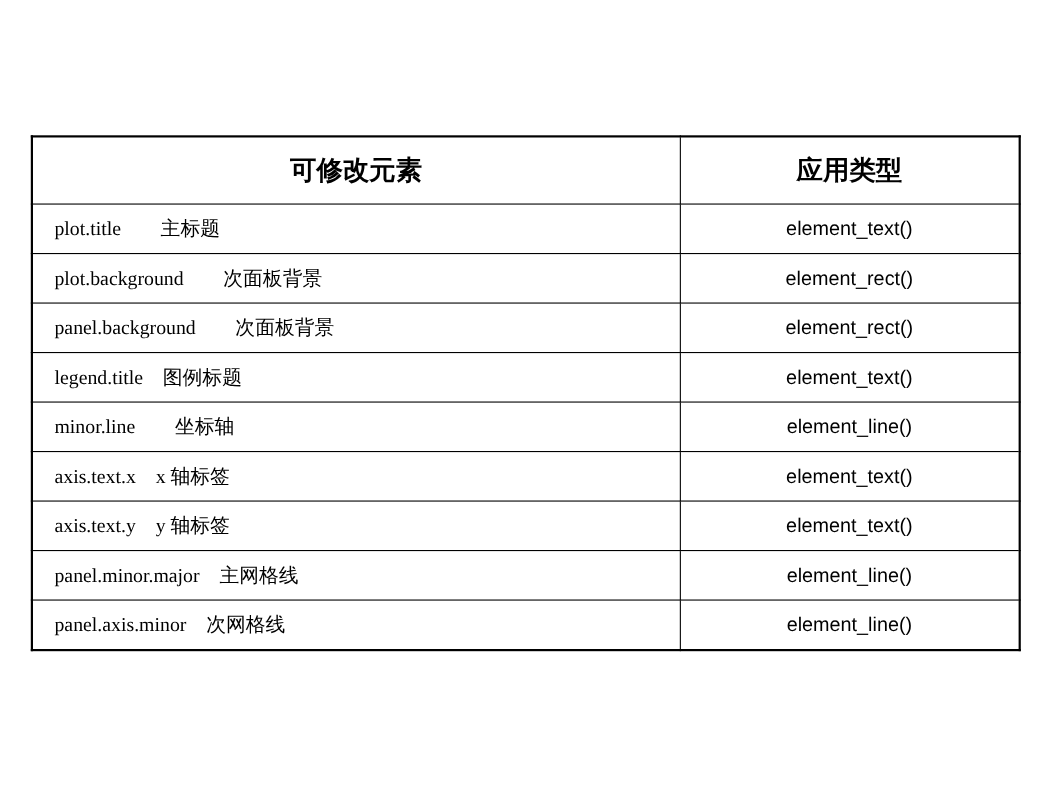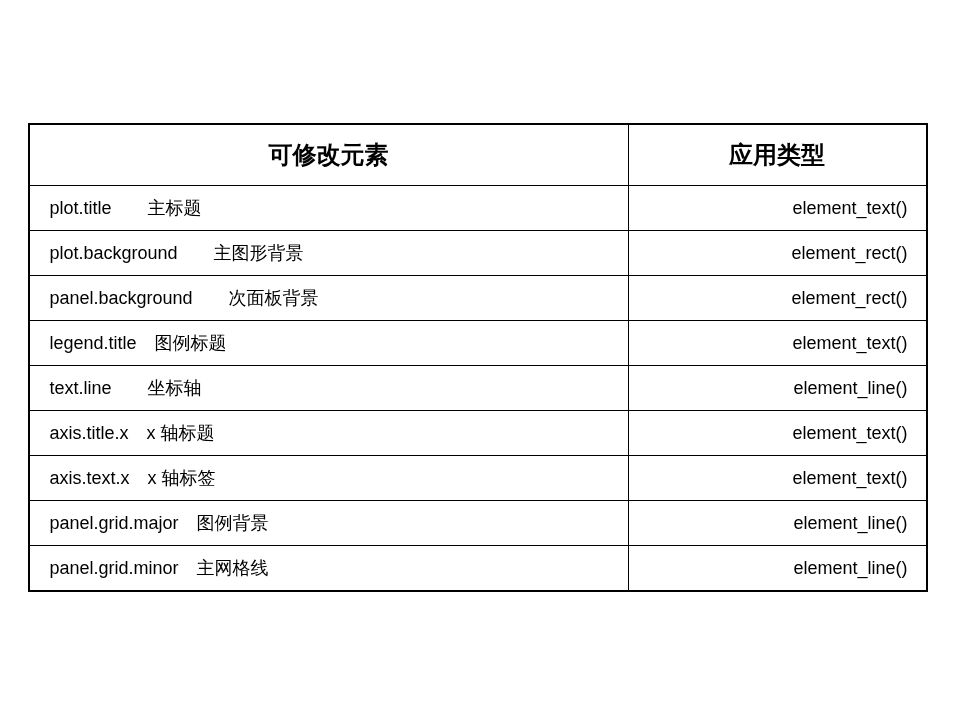--- a/index.html
+++ b/index.html
@@ -43,70 +43,71 @@
       background: #ffffff;
       padding: 14px 14px;
     }
 
     tbody td {
       font-size: 18px;
       background: #ffffff;
     }
 
     tbody td:nth-child(2) {
-      text-align: right;
+      text-align: center;
     }
 
     tbody tr td:first-child {
       padding-left: 20px;
+      font-family: Liberation Serif, serif;
     }
   </style>
 </head>
 <body>
 
 <div class="table-container">
   <table>
     <thead>
       <tr>
         <th>可修改元素</th>
         <th>应用类型</th>
       </tr>
     </thead>
     <tbody id="table-body">
     <tr>
           <td>plot.title　　主标题</td>
           <td>element_text()</td>
         </tr>
         <tr>
-          <td>plot.background　　主图形背景</td>
+          <td>plot.background　　次面板背景</td>
           <td>element_rect()</td>
         </tr>
         <tr>
           <td>panel.background　　次面板背景</td>
           <td>element_rect()</td>
         </tr>
         <tr>
           <td>legend.title　图例标题</td>
           <td>element_text()</td>
         </tr>
         <tr>
-          <td>text.line　　坐标轴</td>
+          <td>minor.line　　坐标轴</td>
           <td>element_line()</td>
-        </tr>
-        <tr>
-          <td>axis.title.x　x 轴标题</td>
-          <td>element_text()</td>
         </tr>
         <tr>
           <td>axis.text.x　x 轴标签</td>
           <td>element_text()</td>
         </tr>
         <tr>
-          <td>panel.grid.major　图例背景</td>
+          <td>axis.text.y　y 轴标签</td>
+          <td>element_text()</td>
+        </tr>
+        <tr>
+          <td>panel.minor.major　主网格线</td>
           <td>element_line()</td>
         </tr>
         <tr>
-          <td>panel.grid.minor　主网格线</td>
+          <td>panel.axis.minor　次网格线</td>
           <td>element_line()</td>
         </tr>
       </tbody>
   </table>
 </div>
 
 </body></html>

